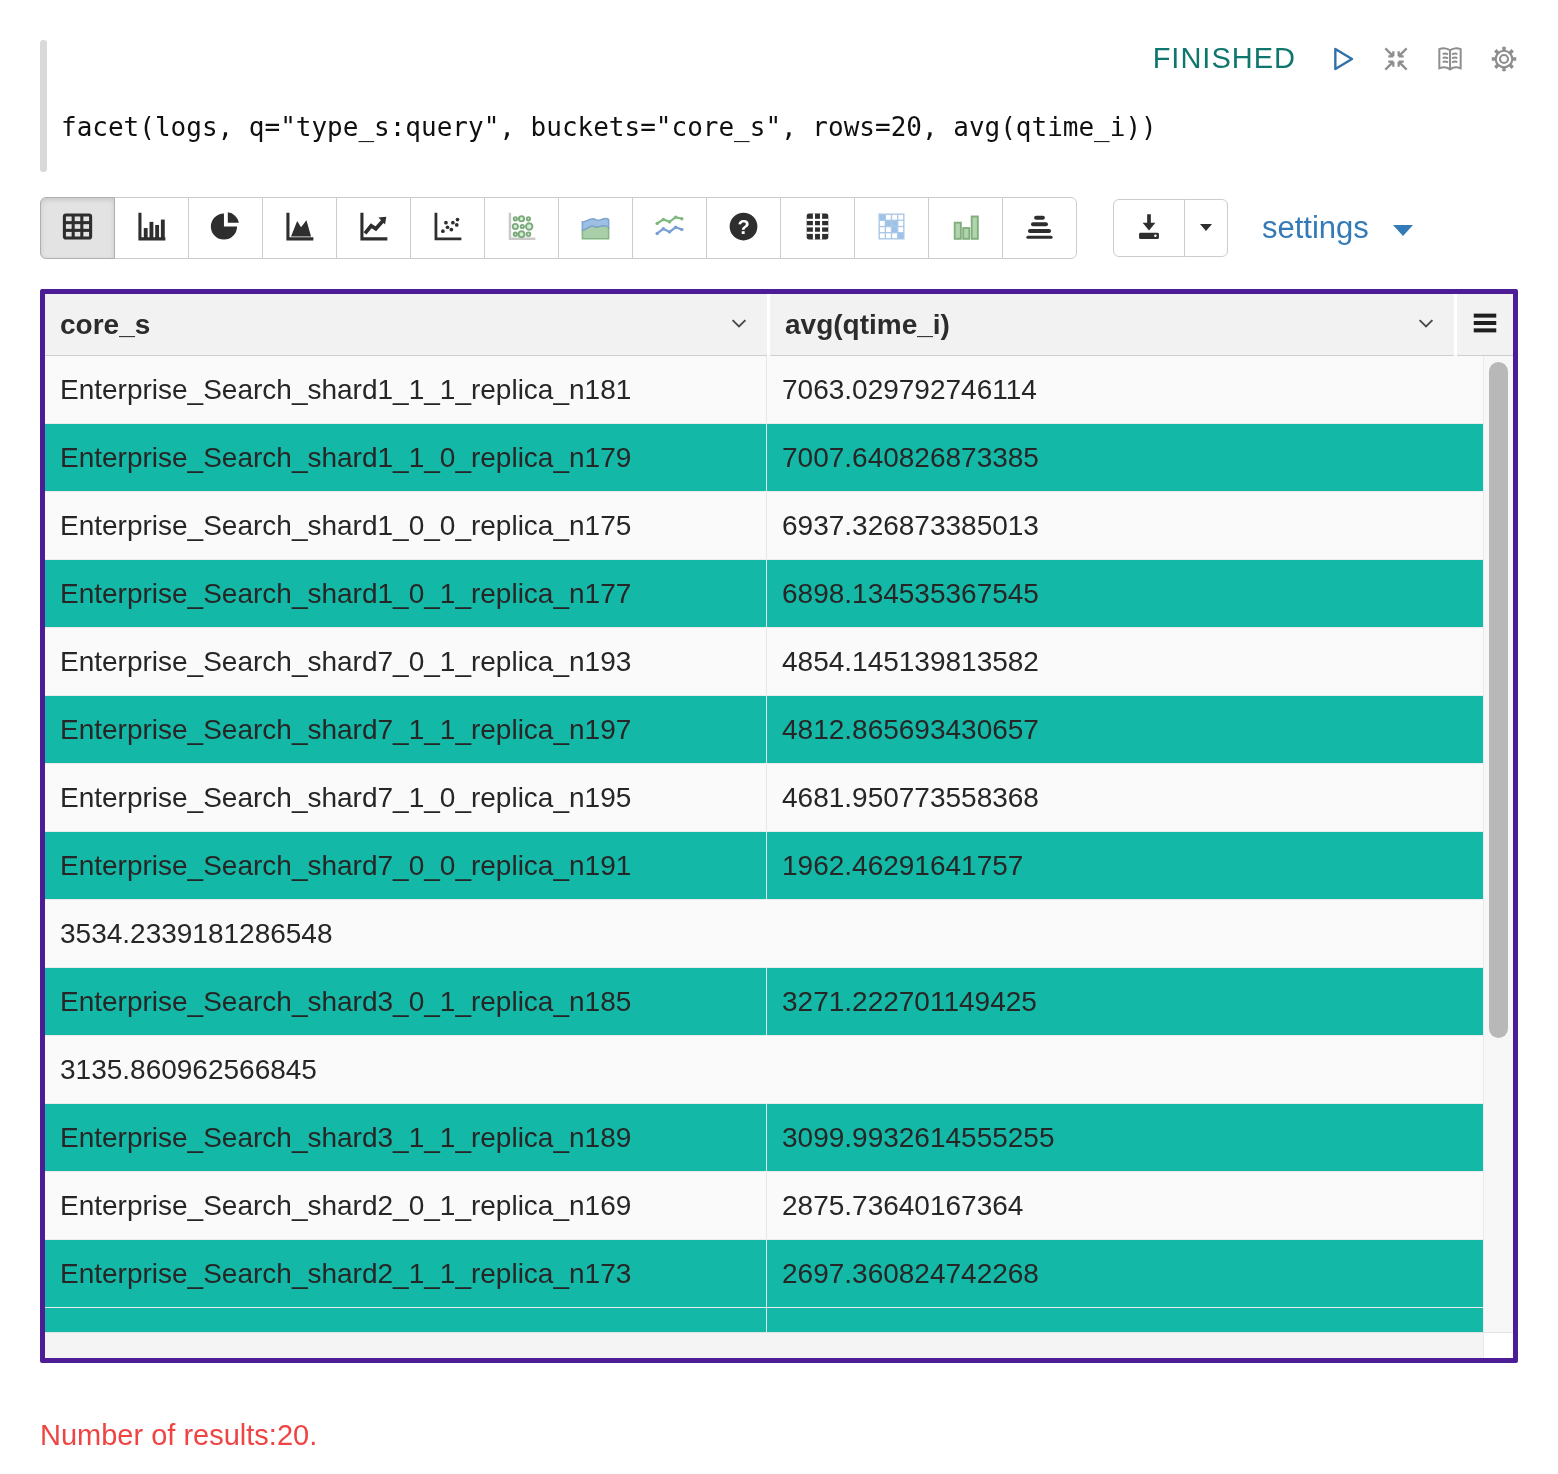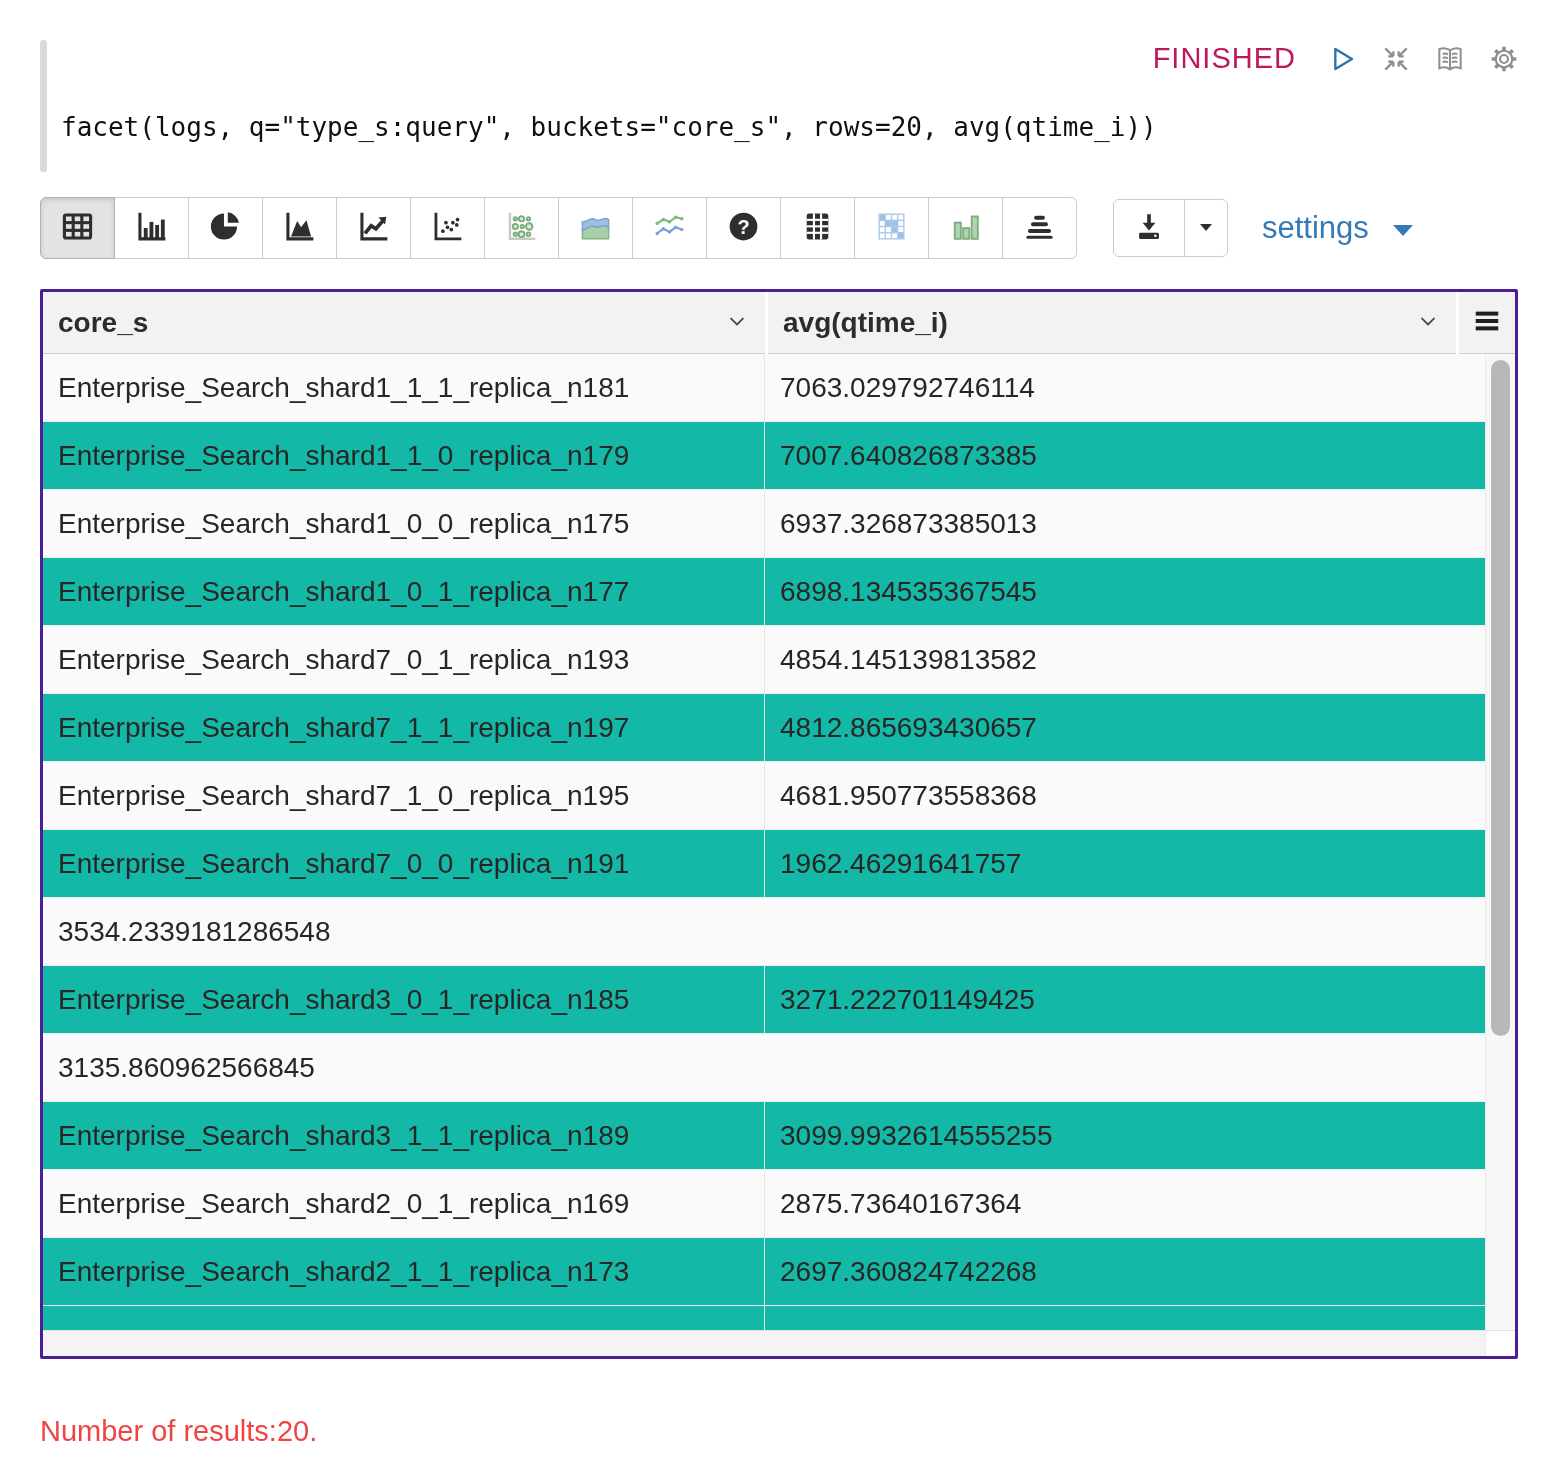--- a/index.html
+++ b/index.html
@@ -4,21 +4,21 @@
 <style>
   * { box-sizing: border-box; }
   html,body { margin:0; padding:0; }
   body {
     width:1558px; height:1474px; position:relative; background:#ffffff;
     font-family:"Liberation Sans", sans-serif; color:#262626; overflow:hidden;
   }
 
   
   .status-bar { position:absolute; top:42px; right:38px; display:flex; align-items:center; gap:22px; }
-  .status-text { font-size:29px; color:#be185d; letter-spacing:1px; margin-right:8px; }
+  .status-text { font-size:29px; color:#0f766e; letter-spacing:1px; margin-right:8px; }
   .sicon { display:flex; align-items:center; cursor:pointer; }
   .sicon svg { display:block; }
 
   
   .editor { margin:40px 40px 0 40px; height:132px; display:flex; }
   .gutter { width:7px; background:#d9d9d9; border-radius:3px; }
   .code {
     font-family:"DejaVu Sans Mono", monospace; font-size:26px; color:#101010;
     padding:72px 0 0 14px; white-space:pre; line-height:30px;
   }
@@ -34,21 +34,21 @@
   .cbtn:last-child  { border-radius:0 6px 6px 0; }
   .cbtn.active { background:#e3e3e3; border-color:#b0b0b0; box-shadow:inset 0 2px 5px rgba(0,0,0,0.125); position:relative; z-index:1; border-radius:6px 0 0 6px; }
   .dl-group { display:flex; margin-left:36px; }
   .dlbtn { height:58px; background:#fff; border:1px solid #cccccc; display:flex; align-items:center; justify-content:center; cursor:pointer; padding:0; }
   .dlbtn.main  { width:72px; border-radius:6px 0 0 6px; }
   .dlbtn.caret { width:44px; border-radius:0 6px 6px 0; margin-left:-1px; }
   .settings { margin-left:34px; display:flex; align-items:center; gap:24px; color:#337ab7; font-size:31px; cursor:pointer; }
   .caret-down { width:0; height:0; border-left:10px solid transparent; border-right:10px solid transparent; border-top:11px solid #337ab7; margin-top:5px; }
 
   
-  .tablewrap { margin:30px 40px 0 40px; width:1478px; border:3px solid #4c1d95; border-radius:2px; background:#fff; }
+  .tablewrap { margin:30px 40px 0 40px; width:1478px; border:5px solid #4c1d95; border-radius:2px; background:#fff; }
   .thead { display:flex; gap:3px; height:62px; background:#fff; }
   .th {
     background:#f2f2f2; border-bottom:1px solid #cfcfcf; display:flex; align-items:center;
     justify-content:space-between; padding:0 14px 0 15px; cursor:pointer;
   }
   .th .lbl { font-weight:bold; font-size:28px; color:#2c2c2c; }
   .th1 { width:722px; }
   .th2 { flex:1;gap:10px; }
   .thmenu { width:56px; background:#f2f2f2; border-bottom:1px solid #cfcfcf; display:flex; align-items:center; justify-content:center; cursor:pointer; }
 

